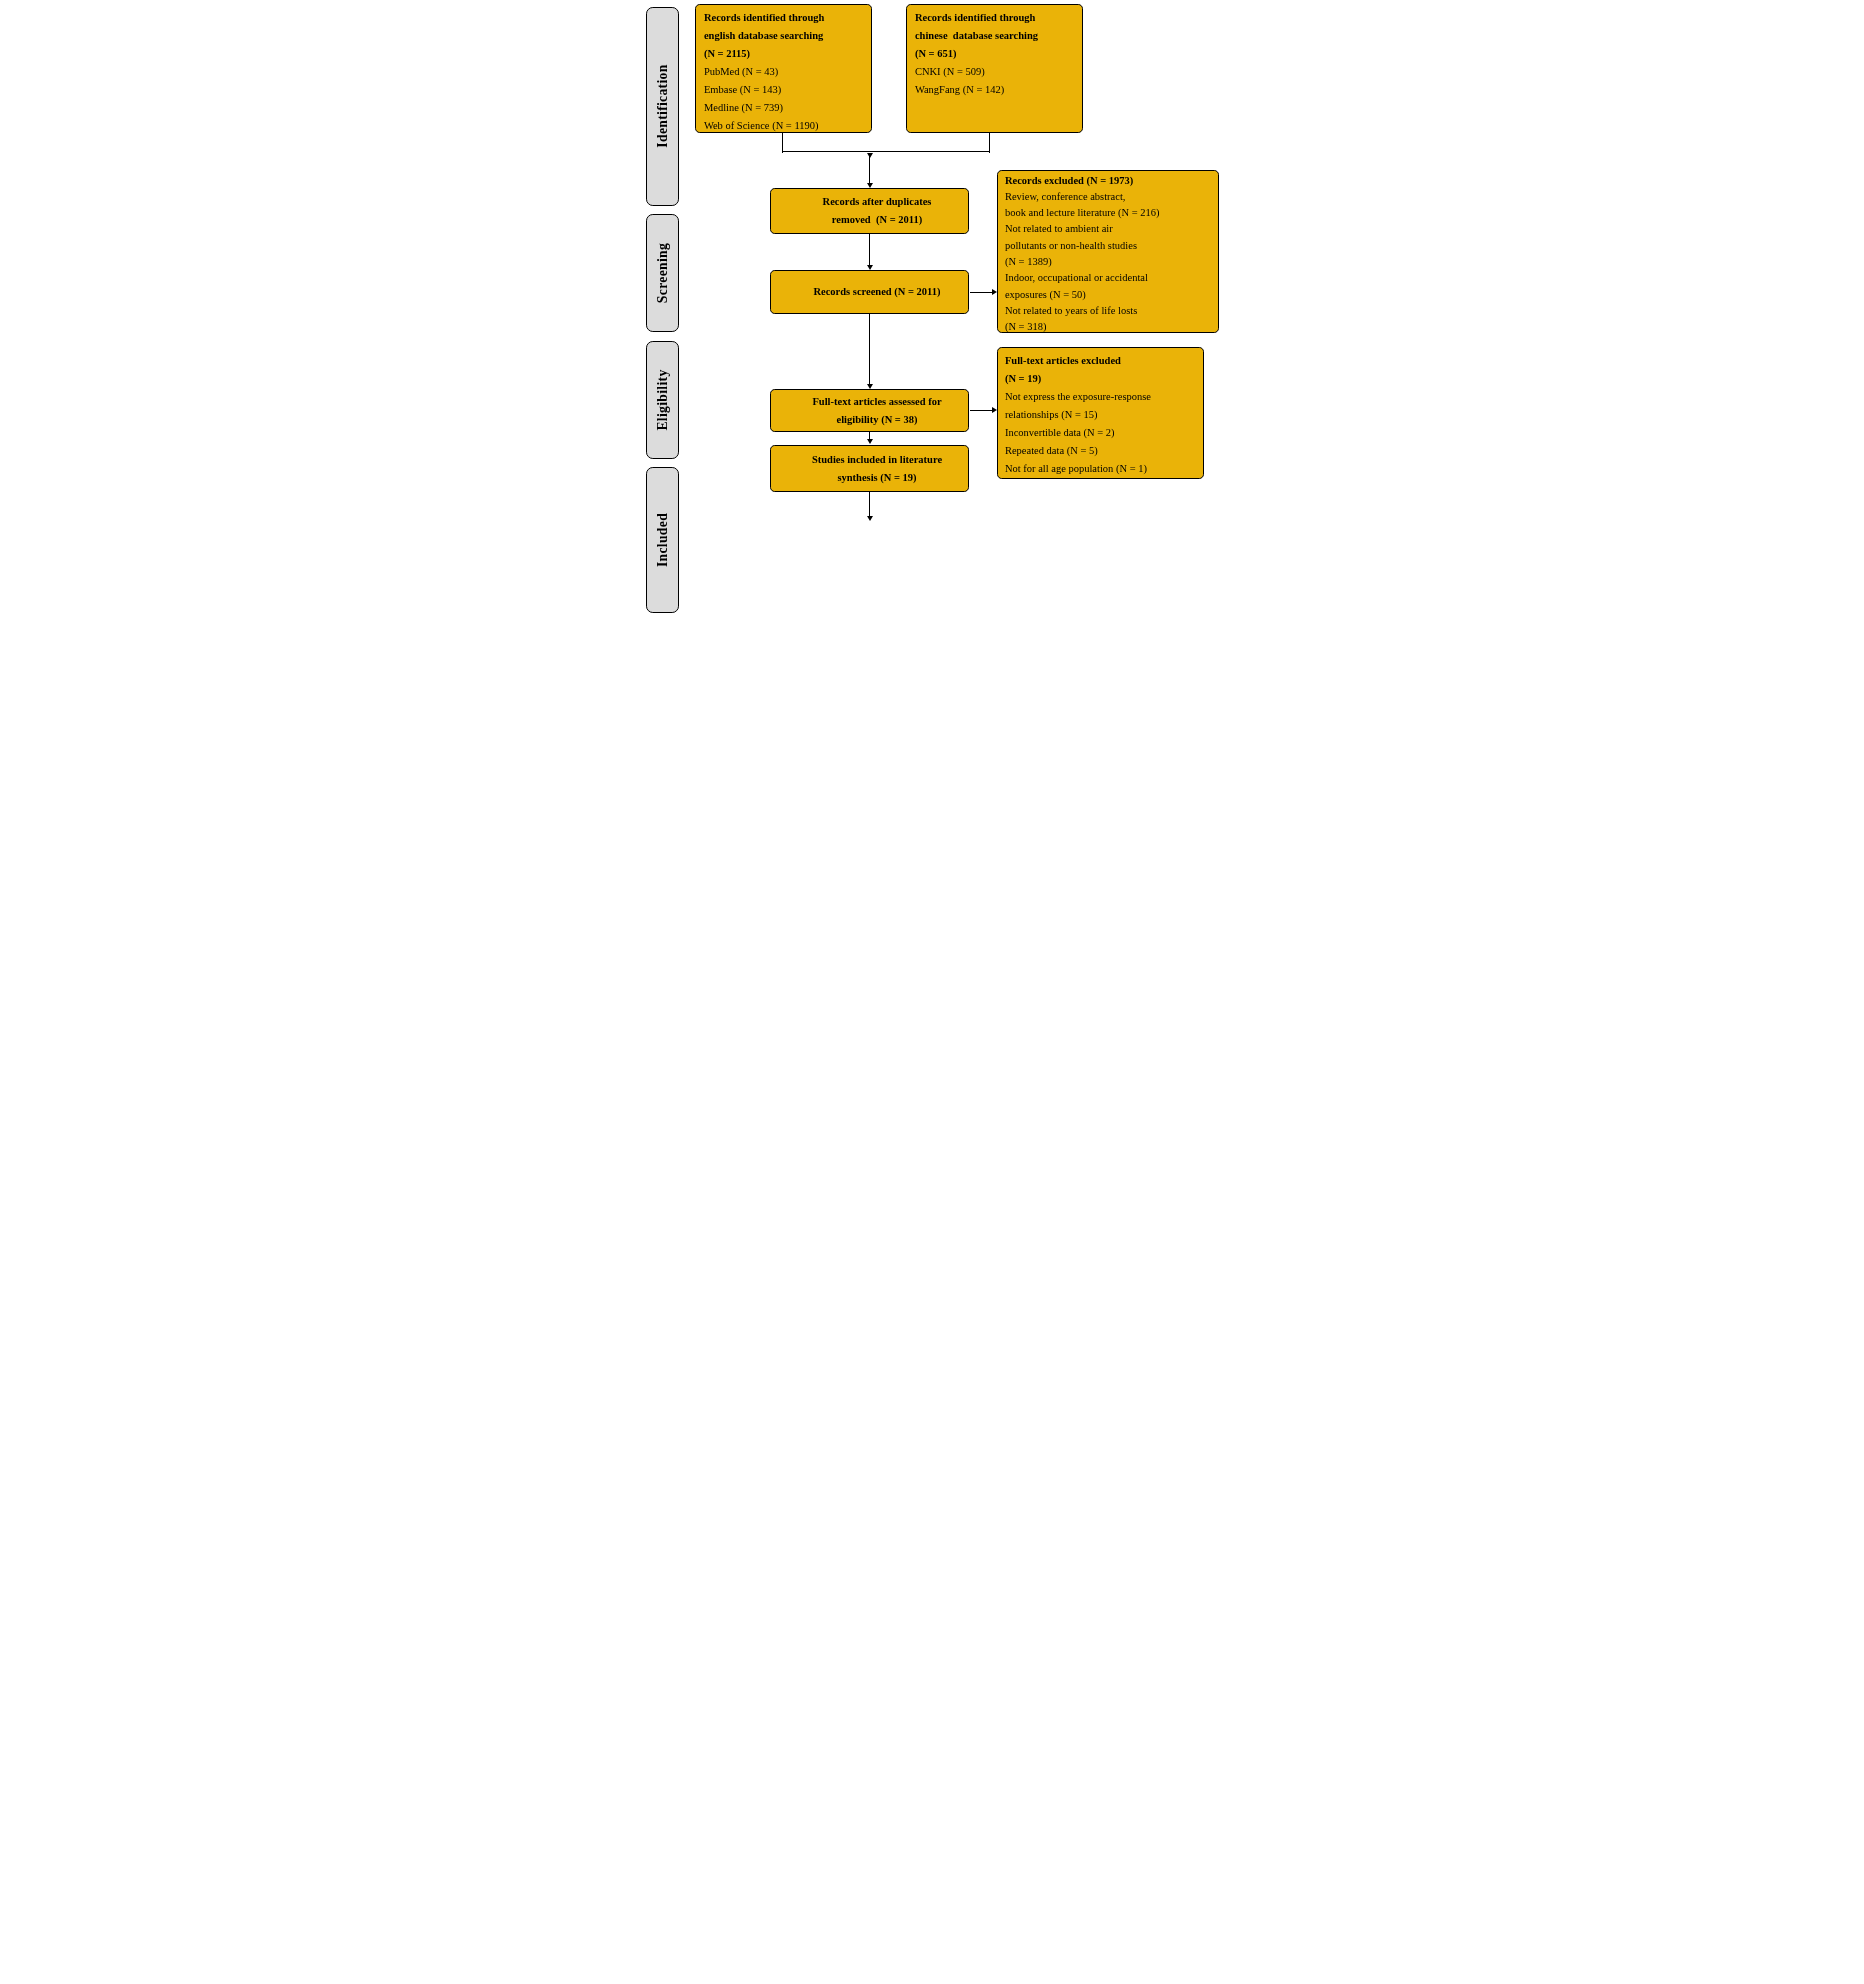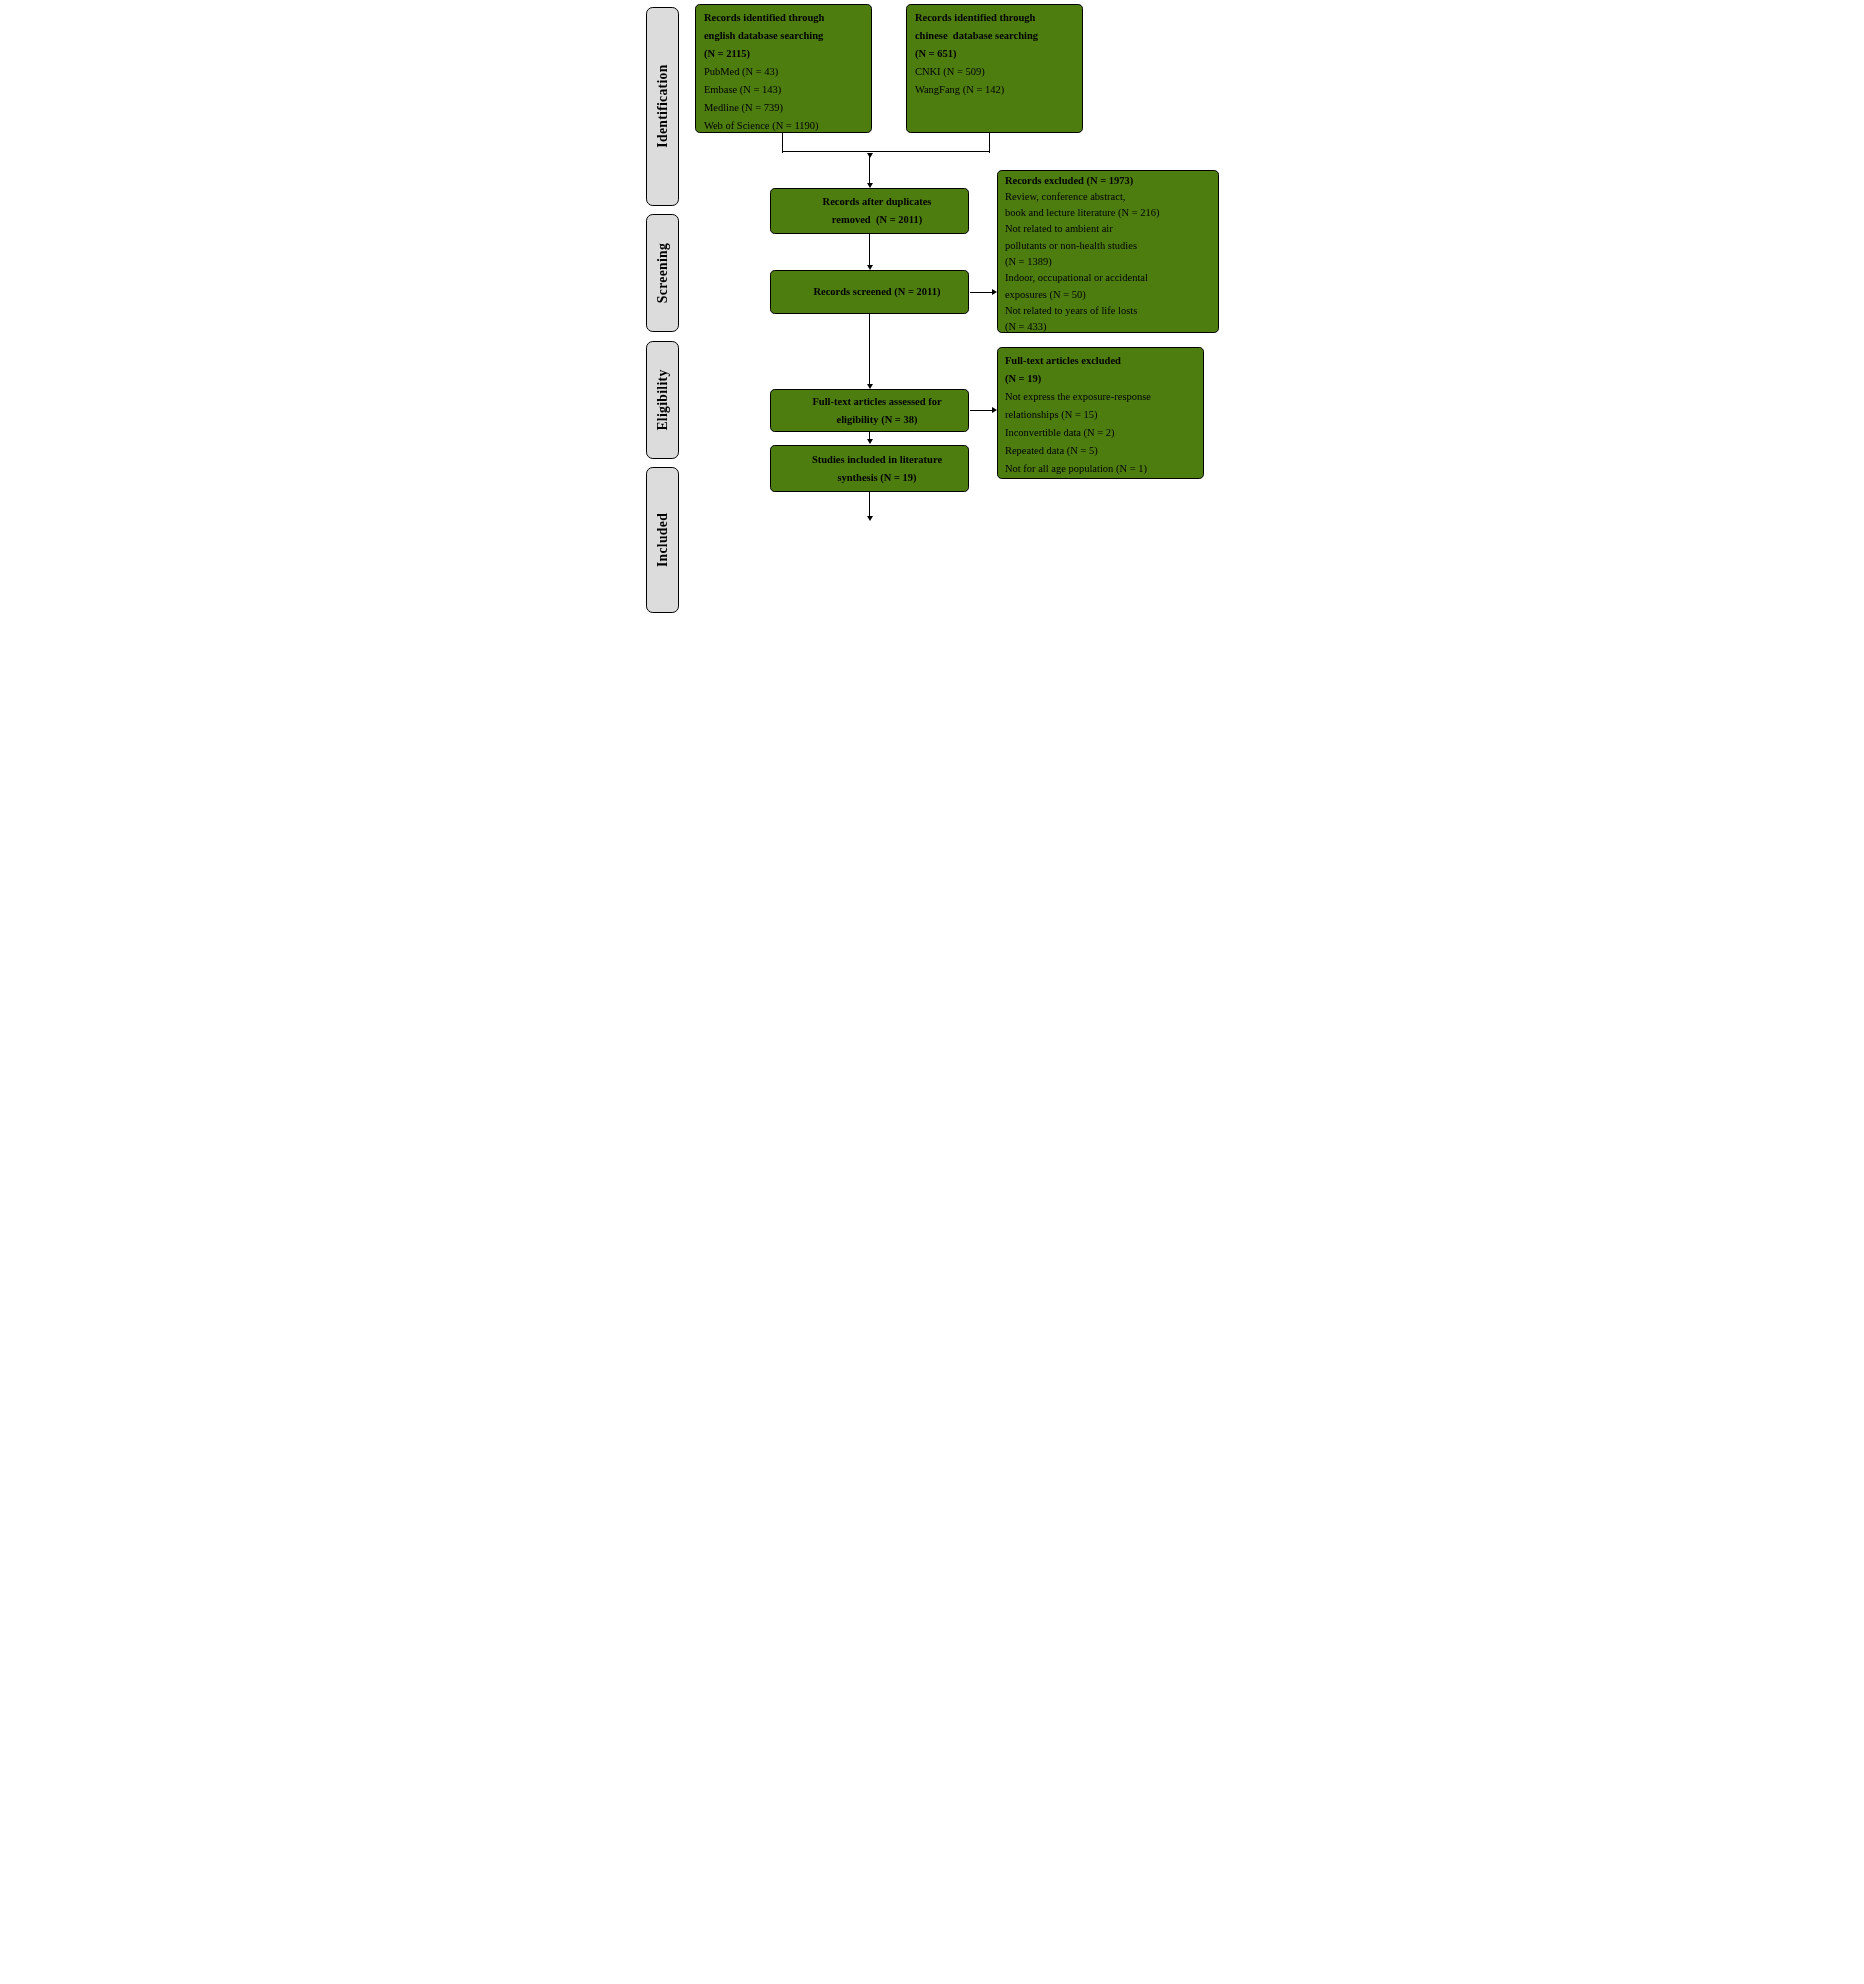--- a/index.html
+++ b/index.html
@@ -18,21 +18,21 @@
     transform:rotate(-90deg);white-space:nowrap;
     font-weight:bold;font-size:13.7px;letter-spacing:0.3px;
   }
   #stage-identification{top:6.8px;height:199px;}
   #stage-screening{top:214px;height:118px;}
   #stage-eligibility{top:341px;height:118px;}
   #stage-included{top:467px;height:146px;}
 
   
   .fbox{
-    position:absolute;background:#4d7c0f;border:1.1px solid #000;border-radius:4.7px;
+    position:absolute;background:#eab308;border:1.1px solid #000;border-radius:4.7px;
     box-sizing:border-box;font-size:10.5px;
   }
   .fbox .tl{line-height:18px;white-space:nowrap;}
   .bold{font-weight:bold;}
   .leftpad{padding:4.2px 2.1px 2.1px 8.4px;text-align:left;}
   .centered{display:flex;flex-direction:column;align-items:center;justify-content:center;text-align:center;padding-left:16px;}
   #box-english{left:52px;top:3.7px;width:177px;height:129px;}
   #box-chinese{left:263px;top:3.7px;width:177px;height:129px;}
   #box-dup{left:127px;top:188px;width:199px;height:46px;}
   #box-screened{left:127px;top:270px;width:199px;height:44px;}
@@ -118,21 +118,21 @@
   <div class="fbox" id="box-rec-excl">
     <div class="tl bold">Records excluded (N = 1973)</div>
     <div class="tl">Review, conference abstract,</div>
     <div class="tl">book and lecture literature (N = 216)</div>
     <div class="tl">Not related to ambient air</div>
     <div class="tl">pollutants or non-health studies</div>
     <div class="tl">(N = 1389)</div>
     <div class="tl">Indoor, occupational or accidental</div>
     <div class="tl">exposures (N = 50)</div>
     <div class="tl">Not related to years of life losts</div>
-    <div class="tl">(N = 433)</div>
+    <div class="tl">(N = 318)</div>
   </div>
 
   <div class="cline" style="left:226px;top:314px;width:1.1px;height:70px;"></div>
   <div class="ah-down" style="left:224px;top:384px;"></div>
 
   <div class="fbox centered" id="box-assessed">
     <div class="tl bold">Full-text articles assessed for</div>
     <div class="tl bold">eligibility (N = 38)</div>
   </div>
 

